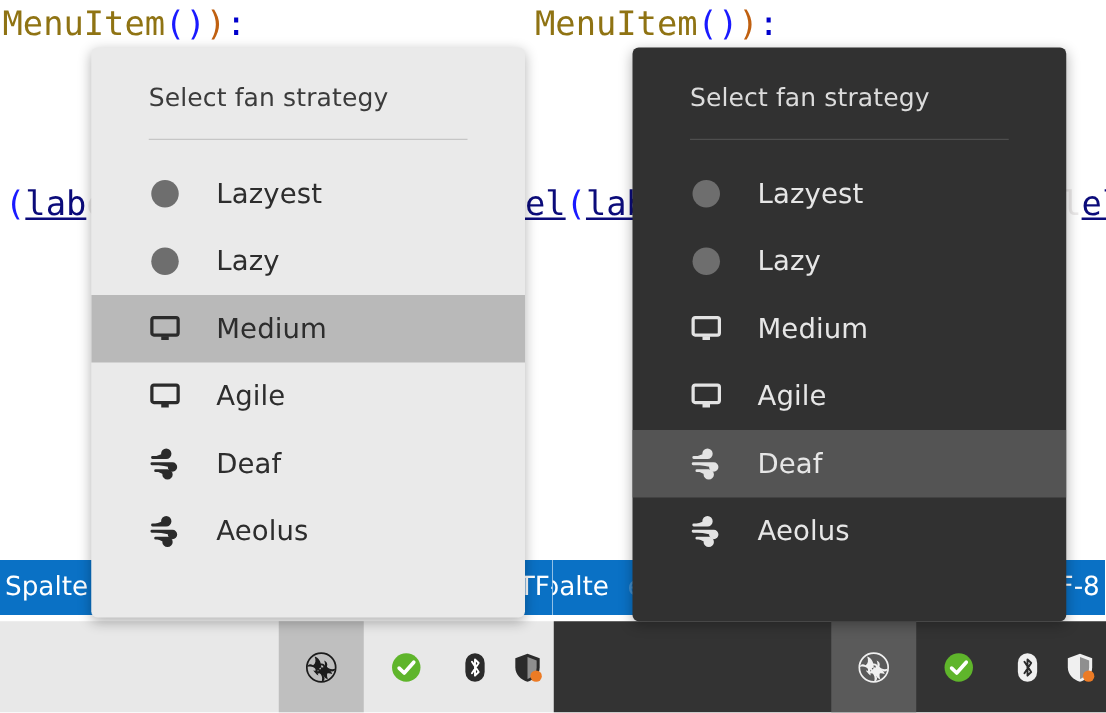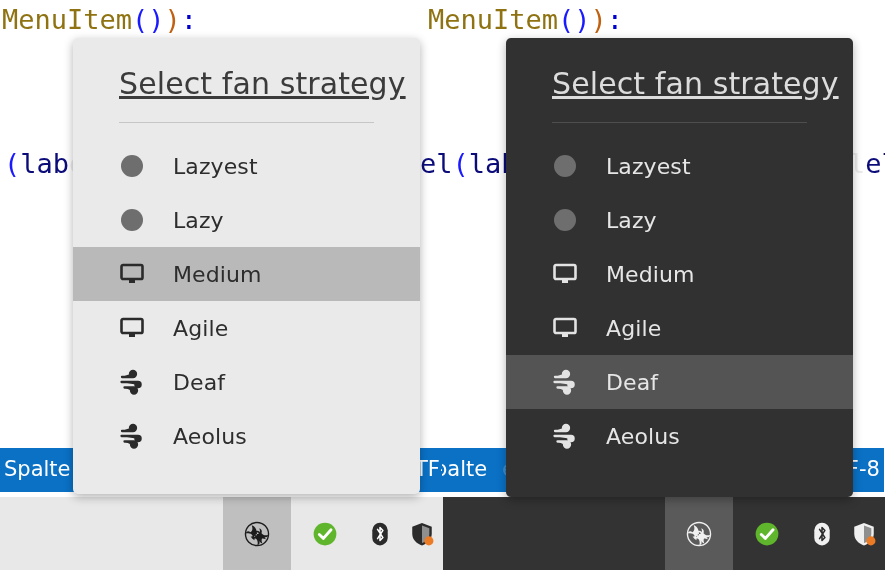--- a/index.html
+++ b/index.html
@@ -14,21 +14,21 @@
   .editor{position:absolute;top:0;left:0;width:885px;height:497px;background:#ffffff;}
   .code-line{
     position:absolute;white-space:pre;
     font-family:"DejaVu Sans Mono","Liberation Mono",monospace;
     font-size:27px;letter-spacing:0px;
   }
   .c-fn{color:#8f7313;text-align:right;}
   .c-paren-blue{color:#1a1aff;}
   .c-paren-orange{color:#c06010;}
   .c-colon{color:#0000cc;}
-  .c-ident{color:#0b0b7a;}
+  .c-ident{color:#0b0b7a;text-decoration:underline;}
   .c-ghost{color:#eceaea;}
 
   
   .statusbar{
     position:absolute;left:0;top:448px;width:885px;height:44px;
     display:flex;
   }
   .sb-half{position:relative;height:44px;width:442px;overflow:hidden;}
   .sb-blue{position:absolute;top:0;height:44px;background:#0a71c5;}
   .sb-text{
@@ -52,21 +52,21 @@
 
   
   .dialog{
     position:absolute;border-radius:5px;overflow:hidden;
     box-shadow:0 3px 10px rgba(0,0,0,.30);
   }
   .dlg-light{left:73px;top:38px;width:347px;height:456px;background:#eaeaea;}
   .dlg-dark{left:506px;top:38px;width:347px;height:459px;background:#313131;}
 
   .dlg-title{
-    font-size:30px;padding:28px 0 0 46px;letter-spacing:.1px;text-decoration:underline;
+    font-size:20px;padding:28px 0 0 46px;letter-spacing:.1px;
   }
   .dlg-light .dlg-title{color:#3b3b3b;}
   .dlg-dark  .dlg-title{color:#dcdcdc;}
 
   .dlg-sep{height:1px;margin:21px 46px 0 46px;}
   .dlg-light .dlg-sep{background:#c6c6c6;}
   .dlg-dark  .dlg-sep{background:#4e4e4e;}
 
   .dlg-list{margin-top:16px;}
   .dlg-item{

